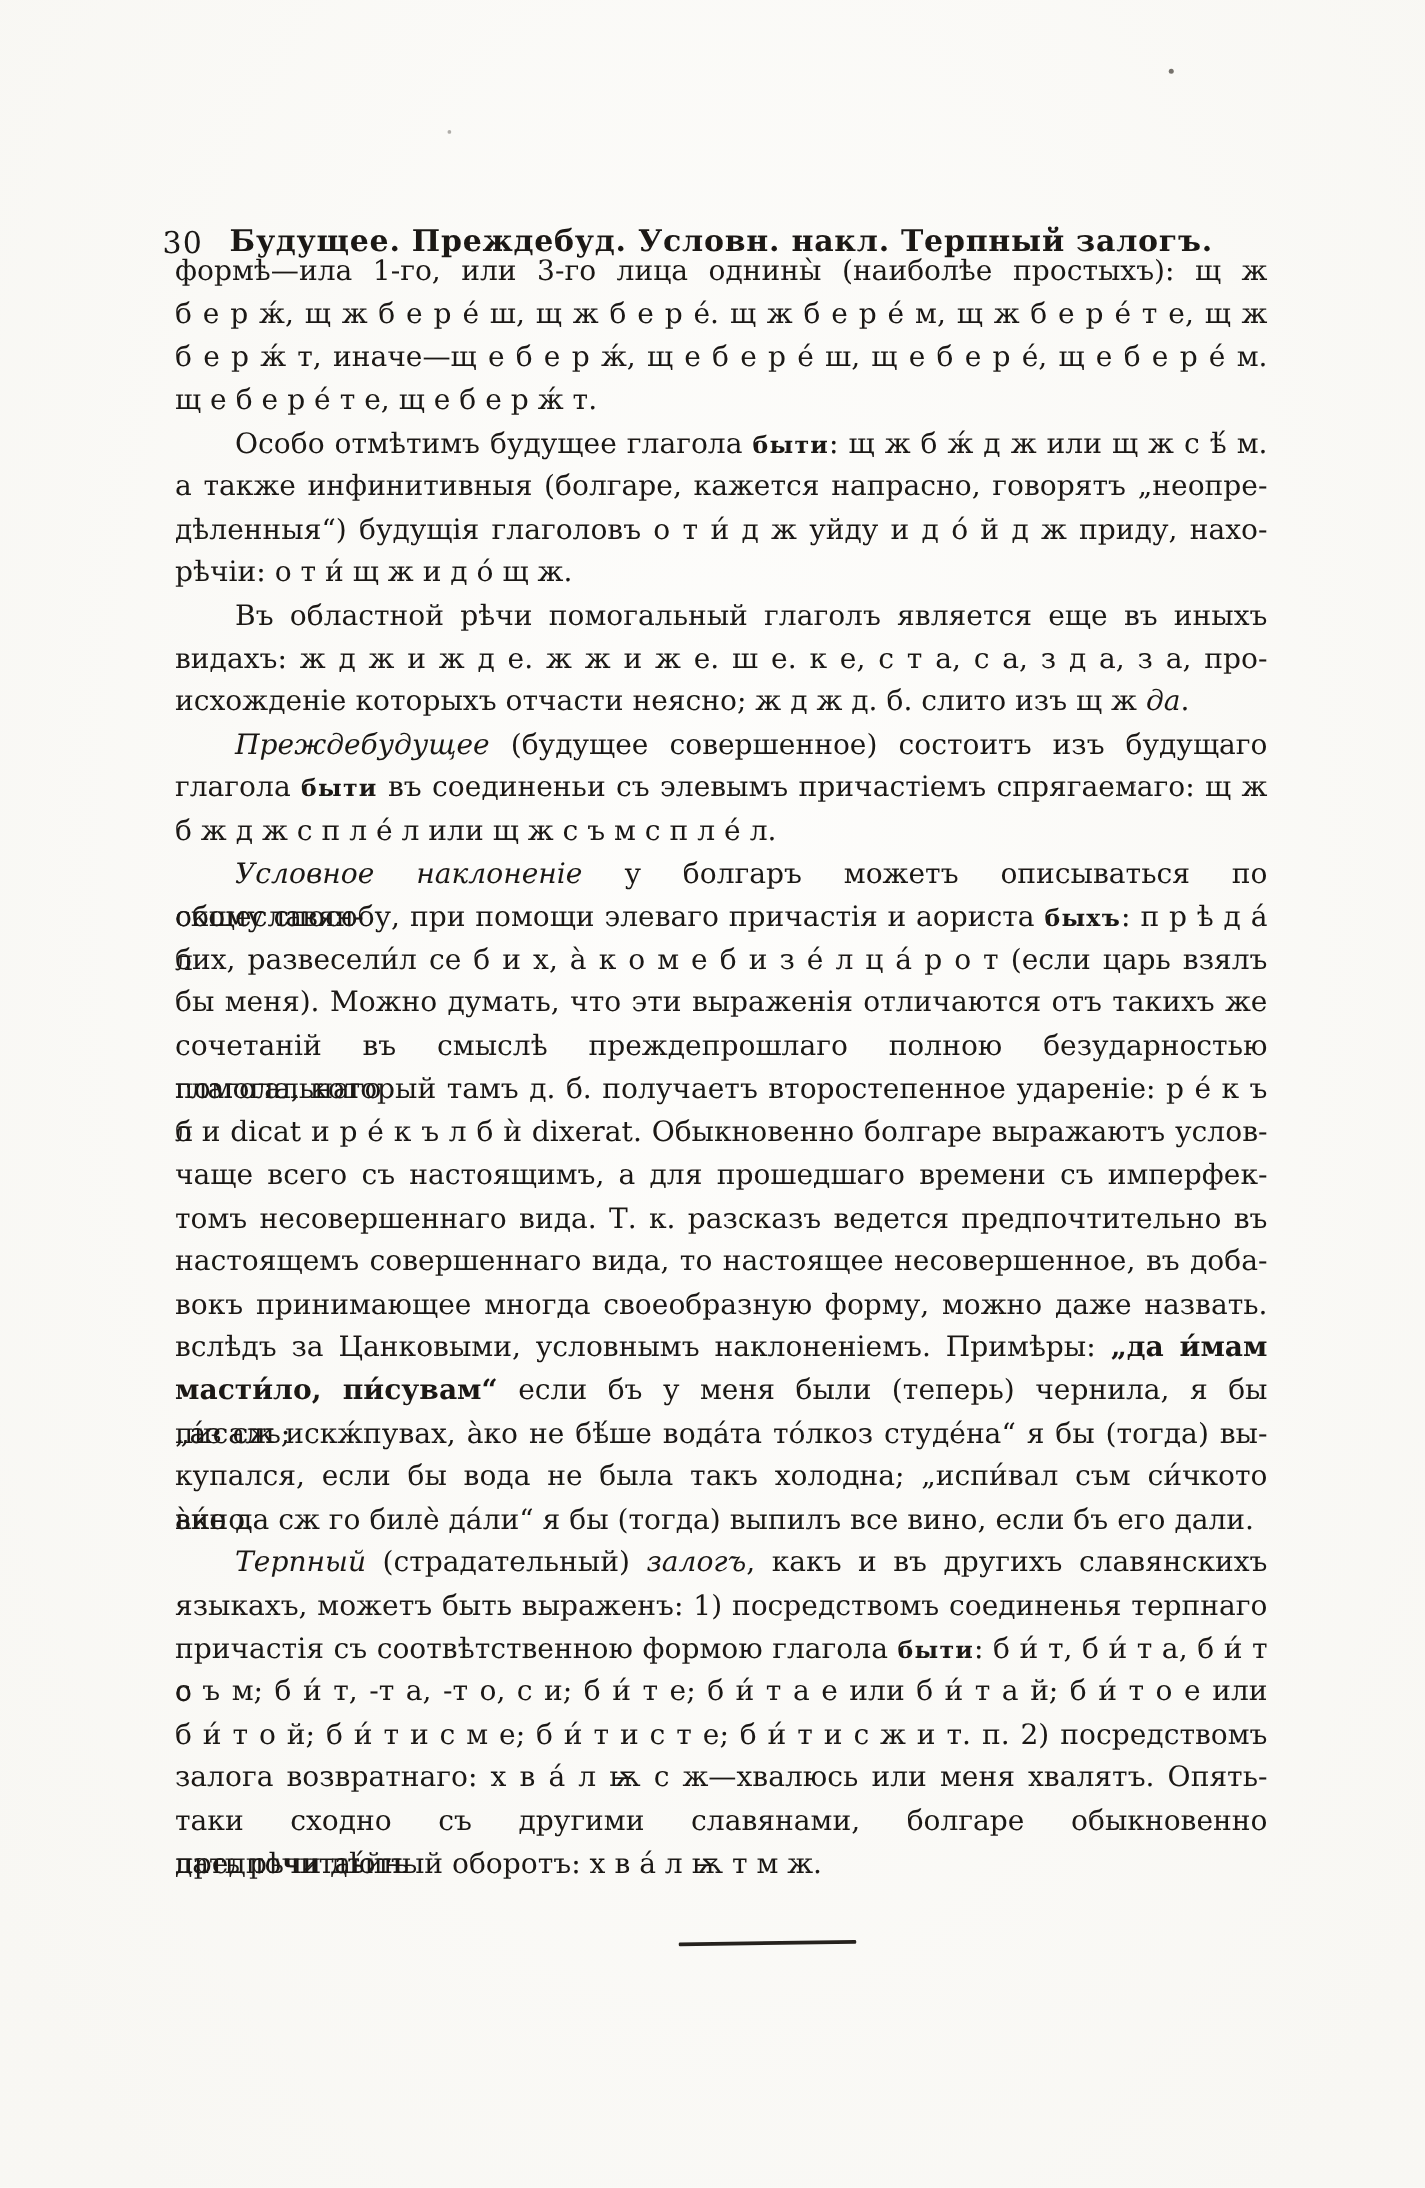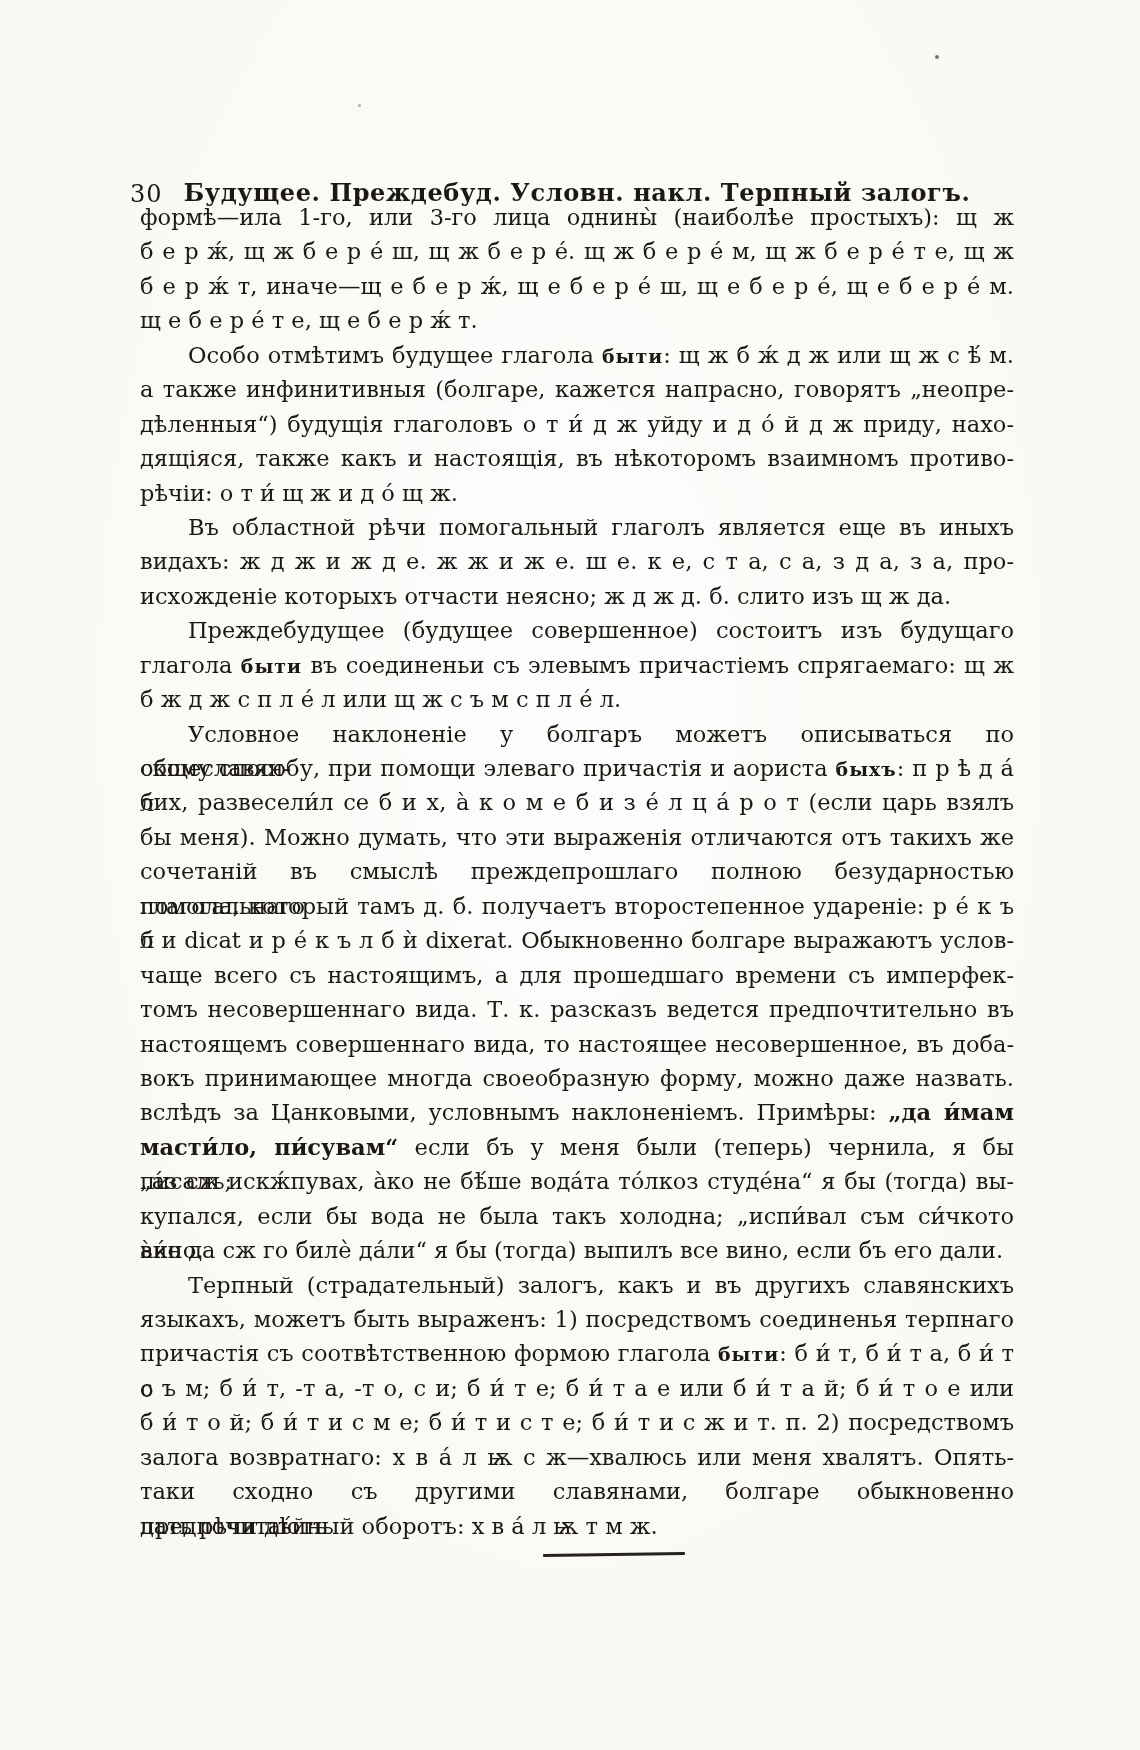--- a/index.html
+++ b/index.html
@@ -34,21 +34,21 @@
     position:absolute; left:140px; top:184px; width:874px;margin-top:16px;
   }
   .line {
     height:34.45px; line-height:34.45px;
     font-size:22.5px;
     text-align:justify;
     text-align-last:justify;
   }
   .line.ind { text-indent:48px; }
   .line.end { text-align-last:left; }
-  .i  { }
+  .i  { font-style:italic; }
   .b  { font-weight:bold; }
   .bs { font-weight:bold; font-size:0.84em; letter-spacing:1px; }
   .divider {
     position:absolute; left:543px; top:1553px;
     width:142px; height:3px;
     background:#26221d;
     transform:rotate(-0.8deg);
     border-radius:1px;
   }
   .speck {
@@ -70,21 +70,20 @@
   </div>
 
   <div class="text-block">
       <div class="line"><span>формѣ—ила 1-го, или 3-го лица однины̀ (наиболѣе простыхъ): щ ж</span></div>
       <div class="line"><span>б е р ж́, щ ж б е р е́ ш, щ ж б е р е́. щ ж б е р е́ м, щ ж б е р е́ т е, щ ж</span></div>
       <div class="line"><span>б е р ж́ т, иначе—щ е б е р ж́, щ е б е р е́ ш, щ е б е р е́, щ е б е р е́ м.</span></div>
       <div class="line end"><span>щ е б е р е́ т е, щ е б е р ж́ т.</span></div>
       <div class="line ind"><span>Особо отмѣтимъ будущее глагола </span><span class="bs">быти</span><span>: щ ж б ж́ д ж или щ ж с ѣ́ м.</span></div>
       <div class="line"><span>а также инфинитивныя (болгаре, кажется напрасно, говорятъ „неопре-</span></div>
       <div class="line"><span>дѣленныя“) будущія глаголовъ о т и́ д ж уйду и д о́ й д ж приду, нахо-</span></div>
-      <div class="line"><span>дящіяся, также какъ и настоящія, въ нѣкоторомъ взаимномъ противо-</span></div>
       <div class="line end"><span>рѣчіи: о т и́ щ ж и д о́ щ ж.</span></div>
       <div class="line ind"><span>Въ областной рѣчи помогальный глаголъ является еще въ иныхъ</span></div>
       <div class="line"><span>видахъ: ж д ж и ж д е. ж ж и ж е. ш е. к е, с т а, с а, з д а, з а, про-</span></div>
       <div class="line end"><span>исхожденіе которыхъ отчасти неясно; ж д ж д. б. слито изъ щ ж </span><span class="i">да</span><span>.</span></div>
       <div class="line ind"><span class="i">Преждебудущее</span><span> (будущее совершенное) состоитъ изъ будущаго</span></div>
       <div class="line"><span>глагола </span><span class="bs">быти</span><span> въ соединеньи съ элевымъ причастіемъ спрягаемаго: щ ж</span></div>
       <div class="line end"><span>б ж д ж с п л е́ л или щ ж с ъ м с п л е́ л.</span></div>
       <div class="line ind"><span class="i">Условное наклоненіе</span><span> у болгаръ можетъ описываться по общеславян-</span></div>
       <div class="line"><span>скому способу, при помощи элеваго причастія и аориста </span><span class="bs">быхъ</span><span>: п р ѣ д а́ л</span></div>
       <div class="line"><span>бих, развесели́л се б и х, а̀ к о м е б и з е́ л ц а́ р о т (если царь взялъ</span></div>

